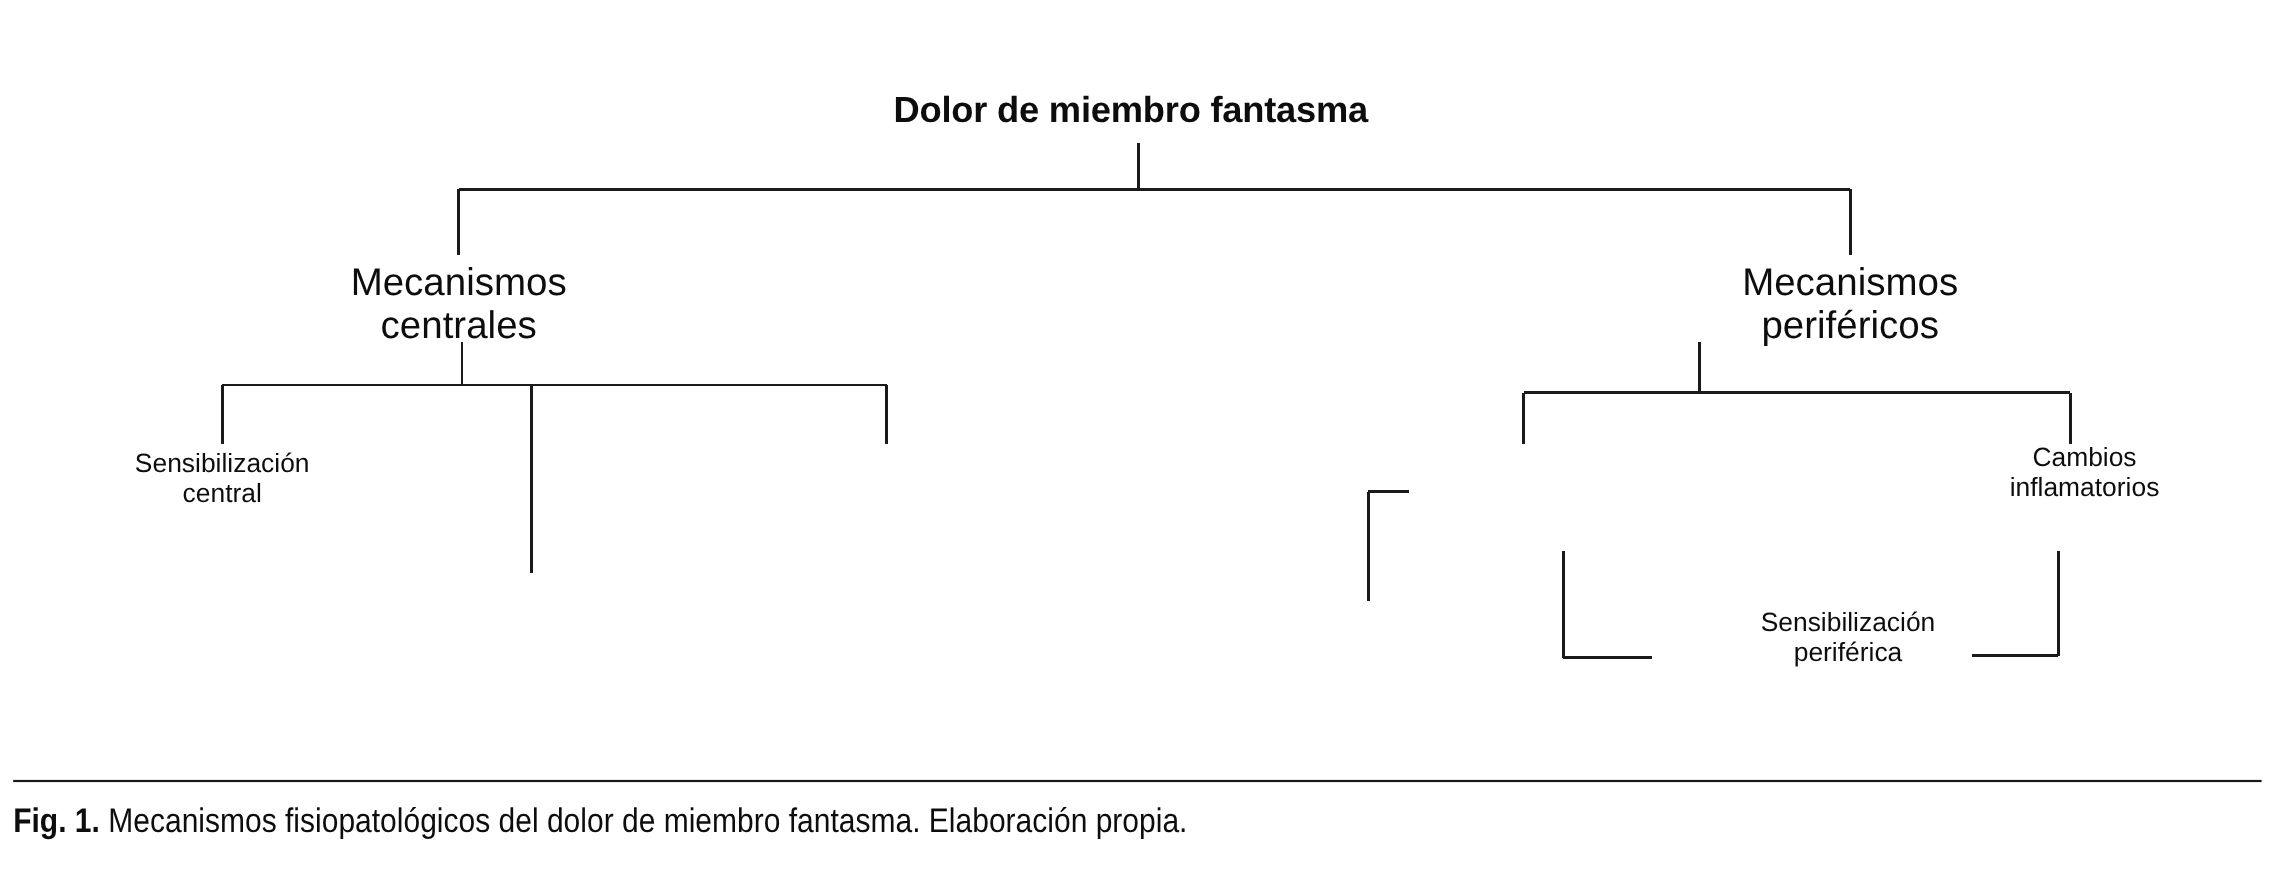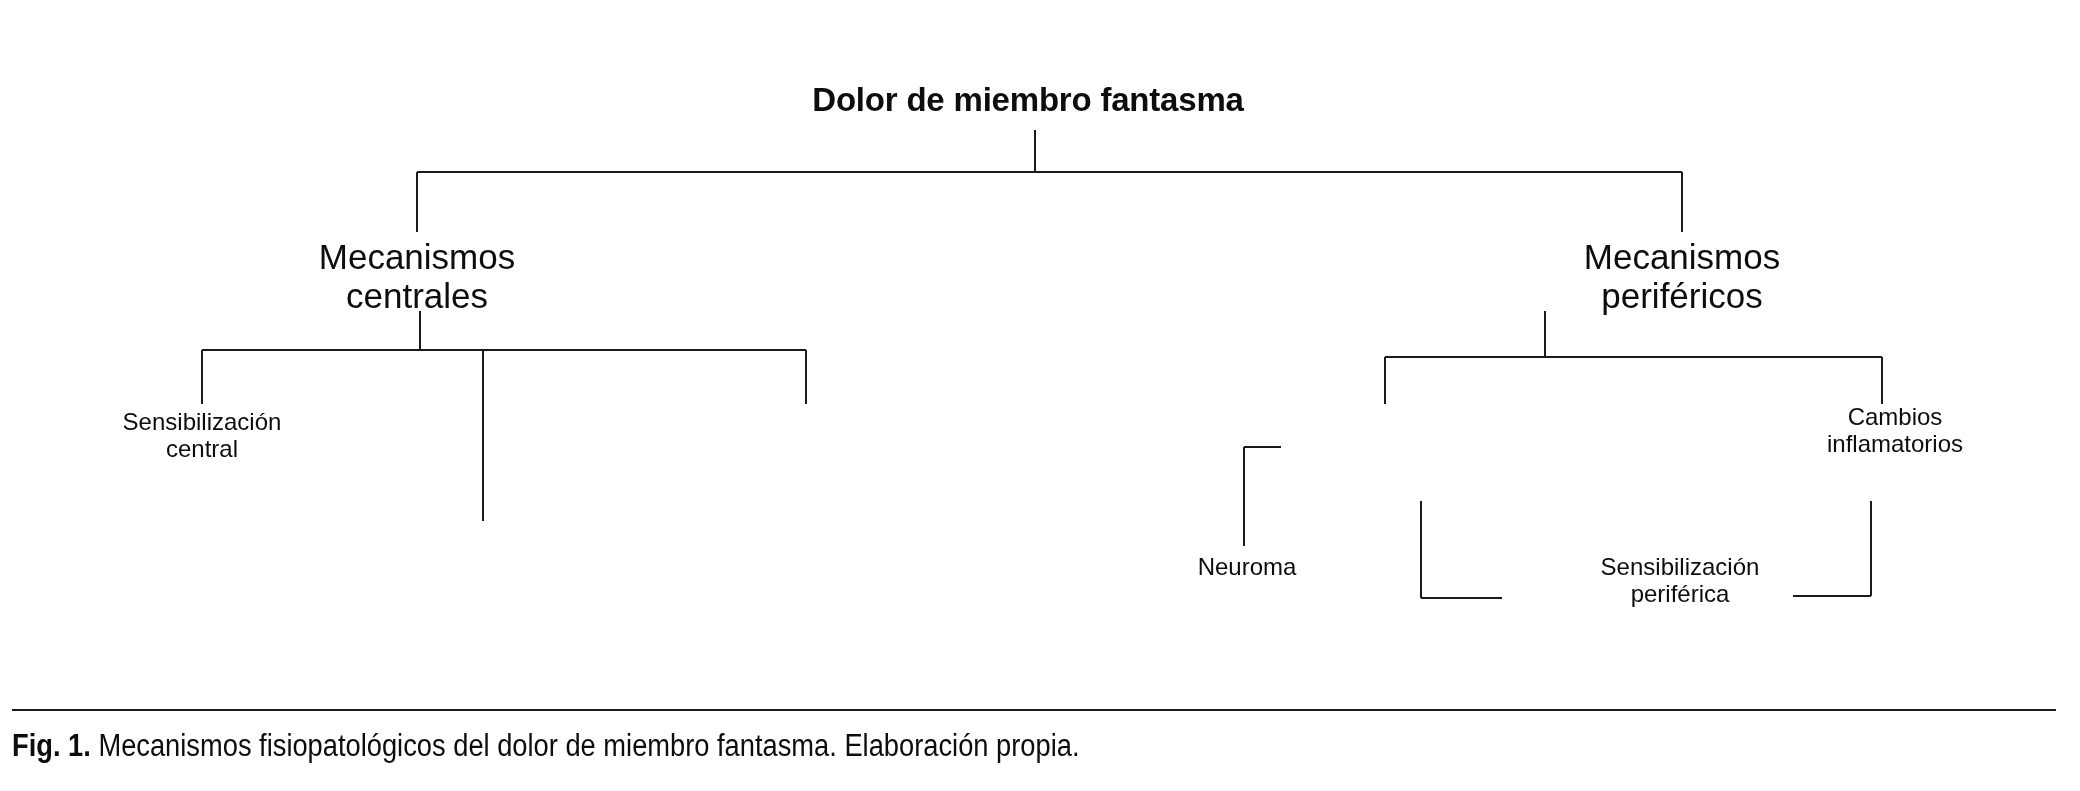--- a/index.html
+++ b/index.html
@@ -112,21 +112,20 @@
 
   <div class="node node-branch" style="left:1502px; top:237px; width:360px;">Mecanismos
 periféricos</div>
 
   <div class="node node-leaf" style="left:22px; top:409px; width:360px;">Sensibilización
 central</div>
 
 
 
 
-  <div class="node node-leaf" style="left:1087px; top:554px; width:320px;">Neuroma</div>
 
   <div class="node node-leaf" style="left:1490px; top:554px; width:380px;">Sensibilización
 periférica</div>
 
   <div class="node node-leaf" style="left:1715px; top:404px; width:360px;">Cambios
 inflamatorios</div>
 
   <div id="caption-rule"></div>
   <div id="caption"><span class="fig-label">Fig. 1.</span><span> Mecanismos fisiopatológicos del dolor de miembro fantasma. Elaboración propia.</span></div>
 

